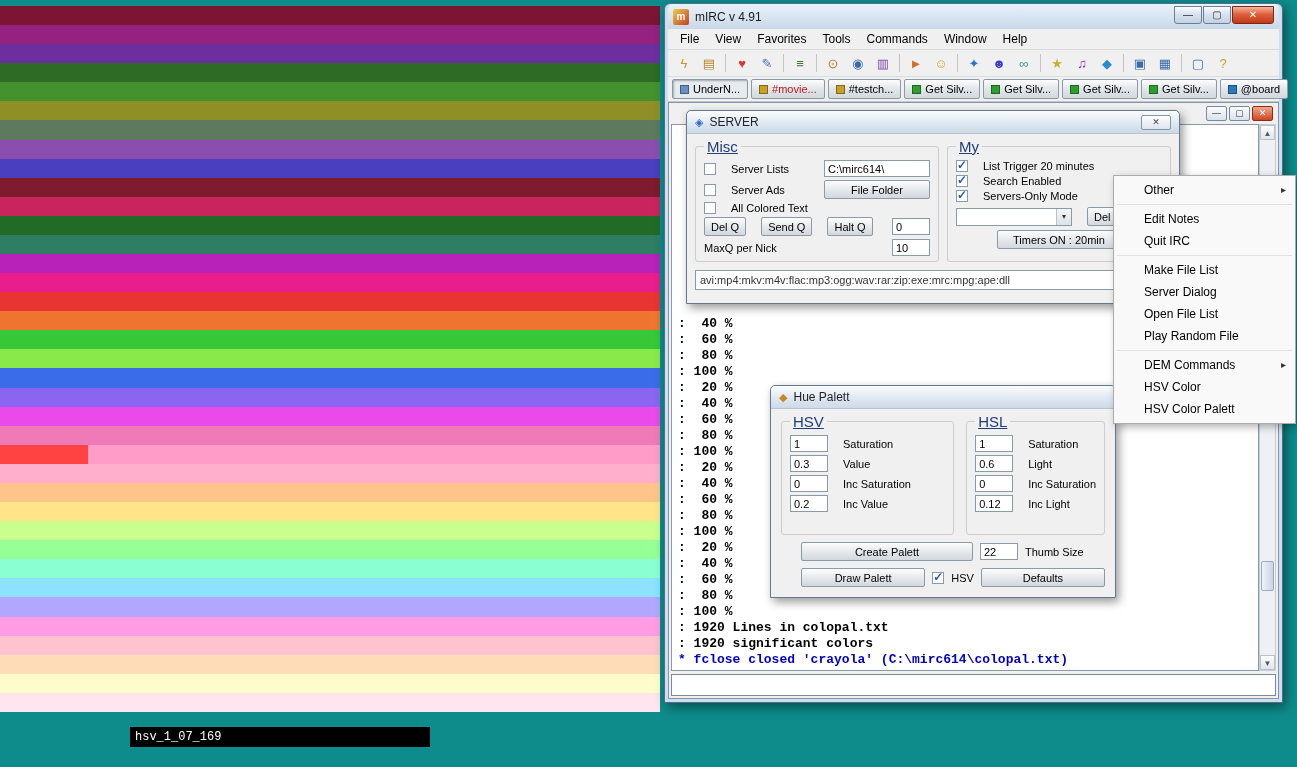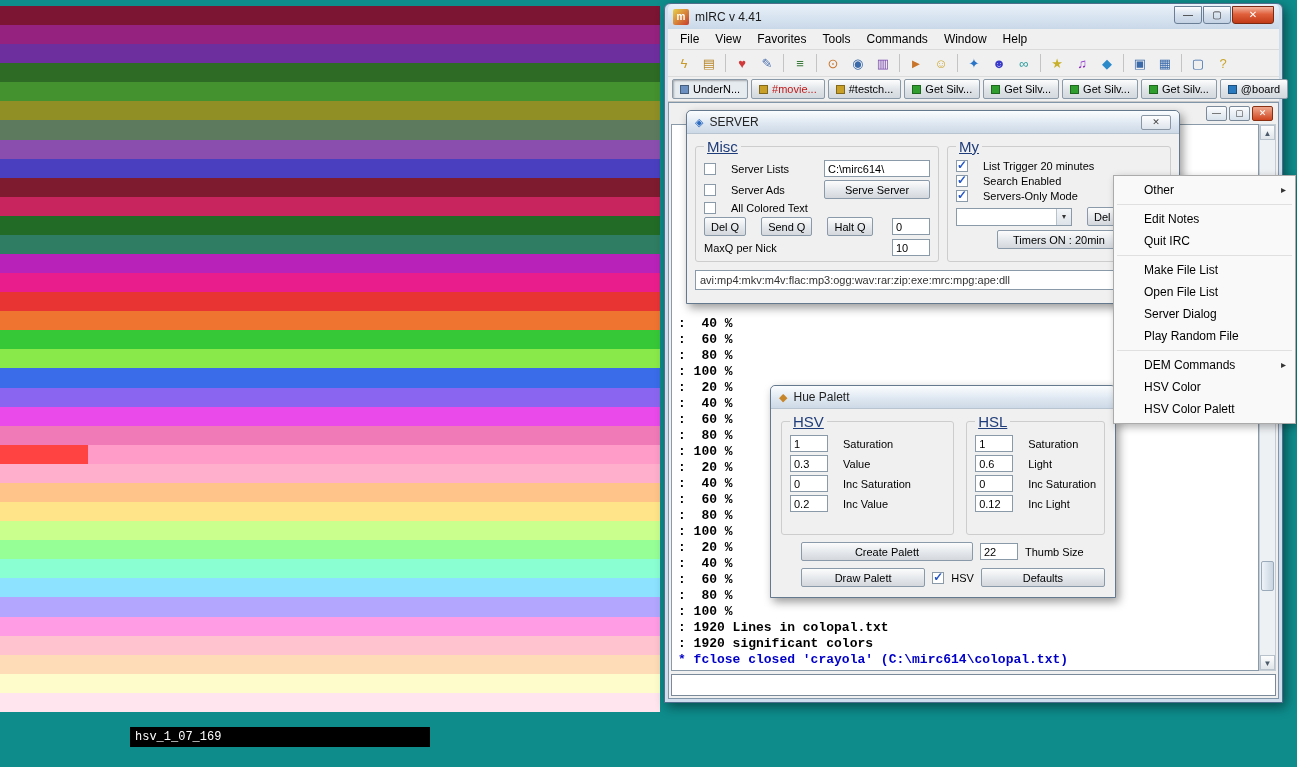--- a/index.html
+++ b/index.html
@@ -155,21 +155,21 @@
       <div class="stripe" style="background: rgb(255, 194, 207);"></div>
       <div class="stripe" style="background: rgb(255, 220, 184);"></div>
       <div class="stripe" style="background: rgb(255, 252, 204);"></div>
       <div class="stripe" style="background: rgb(255, 230, 238);"></div>
     </div>
   <div class="label-overlay">hsv_1_07_169</div>
 
   <div class="mirc">
     <div class="titlebar">
       <span class="app-icon">m</span>
-      <span class="title-text">mIRC v 4.41</span>
+      <span class="title-text">mIRC v 4.91</span>
       <span class="win-controls">
         <span class="wbtn">—</span>
         <span class="wbtn">▢</span>
         <span class="wbtn close">✕</span>
       </span>
     </div>
     <div class="menubar" id="menubar">
         <span class="menu-item">File</span>
         <span class="menu-item">View</span>
         <span class="menu-item">Favorites</span>
@@ -337,21 +337,21 @@
       <fieldset class="grp misc">
         <legend>Misc</legend>
         <div class="row">
           <span class="checkbox"></span>
           <span class="lbl">Server Lists</span>
           <input class="txt path" value="C:\mirc614\" style="">
         </div>
         <div class="row">
           <span class="checkbox"></span>
           <span class="lbl">Server Ads</span>
-          <button class="btn serve-folder">Serve Server</button>
+          <button class="btn serve-folder">File Folder</button>
         </div>
         <div class="row">
           <span class="checkbox"></span>
           <span class="lbl">All Colored Text</span>
         </div>
         <div class="row">
           <button class="btn sm">Del Q</button>
           <button class="btn sm">Send Q</button>
           <button class="btn sm">Halt Q</button>
           <input class="txt num q-num" value="0" style="">
@@ -453,22 +453,22 @@
     </div>
   </div>
 
   <div class="ctxmenu" id="ctxmenu">
       <div class="ctx-item">Other<span class="ctx-arrow">▸</span></div>
       <div class="ctx-sep"></div>
       <div class="ctx-item">Edit Notes</div>
       <div class="ctx-item">Quit IRC</div>
       <div class="ctx-sep"></div>
       <div class="ctx-item">Make File List</div>
+      <div class="ctx-item">Server Dialog</div>
       <div class="ctx-item">Open File List</div>
-      <div class="ctx-item">Server Dialog</div>
       <div class="ctx-item">Play Random File</div>
       <div class="ctx-sep"></div>
       <div class="ctx-item">DEM Commands<span class="ctx-arrow">▸</span></div>
       <div class="ctx-item">HSV Color</div>
       <div class="ctx-item">HSV Color Palett</div>
     </div>
 
 </div>
 
 </body></html>

